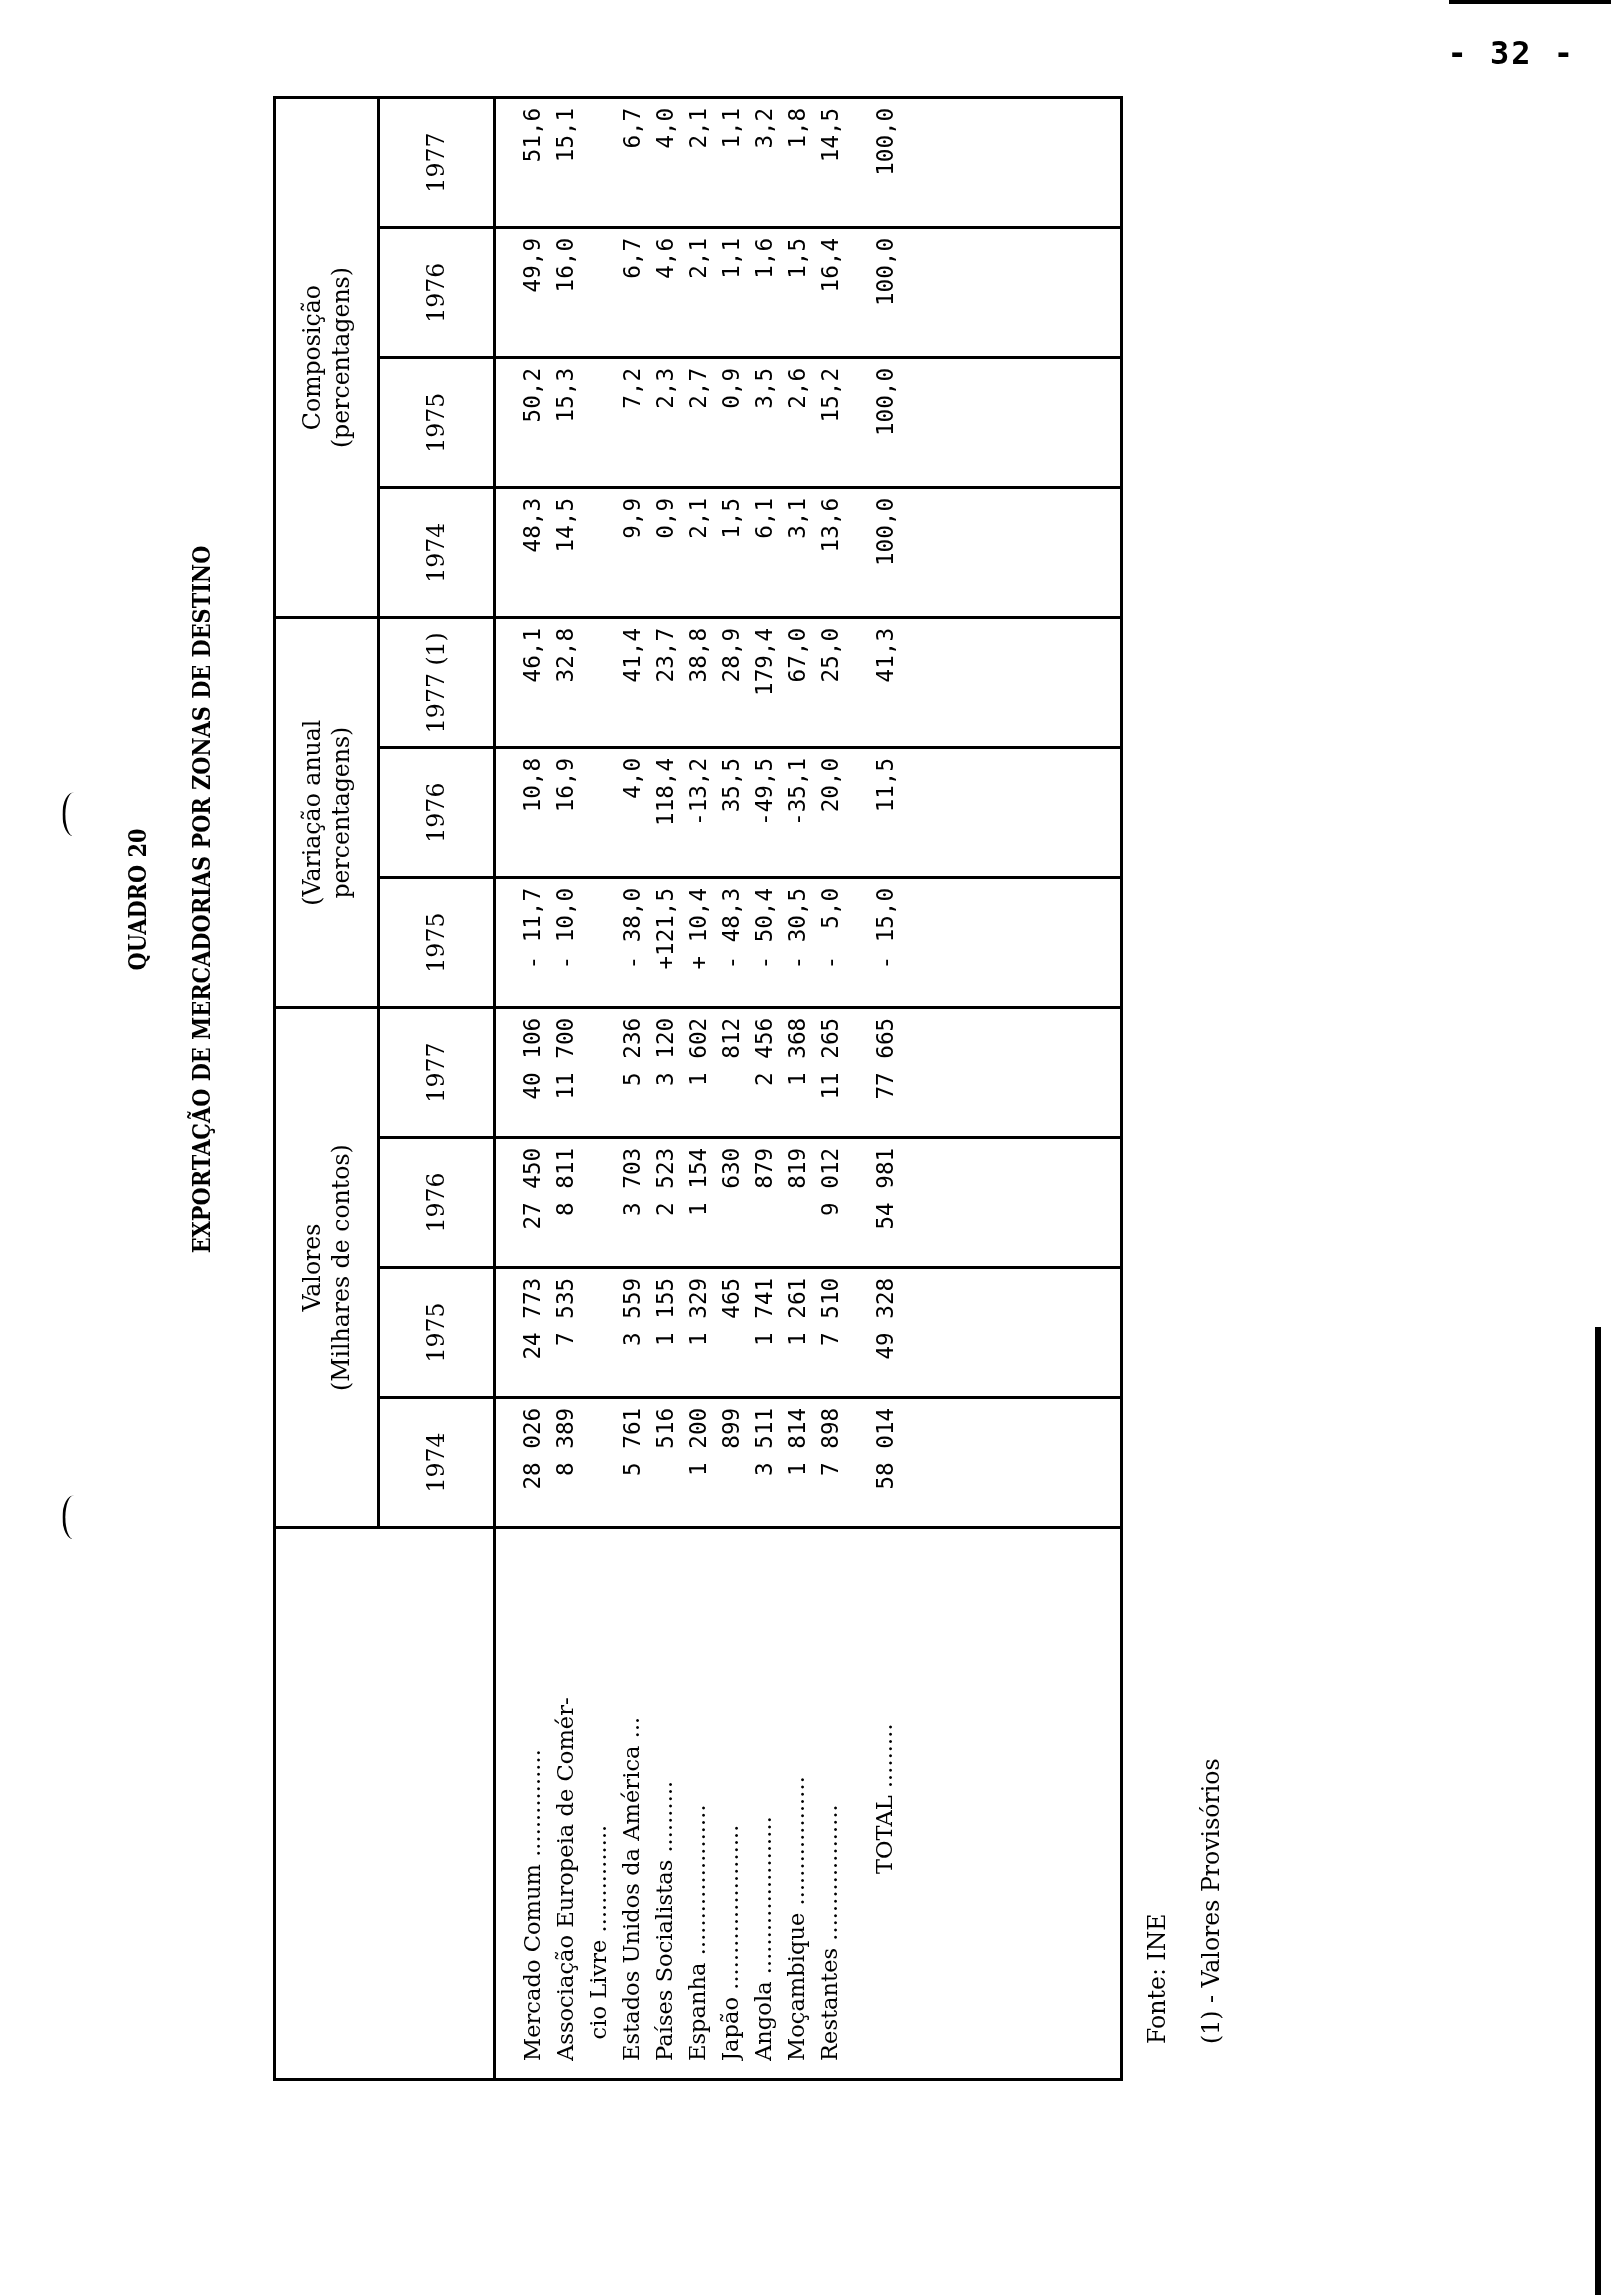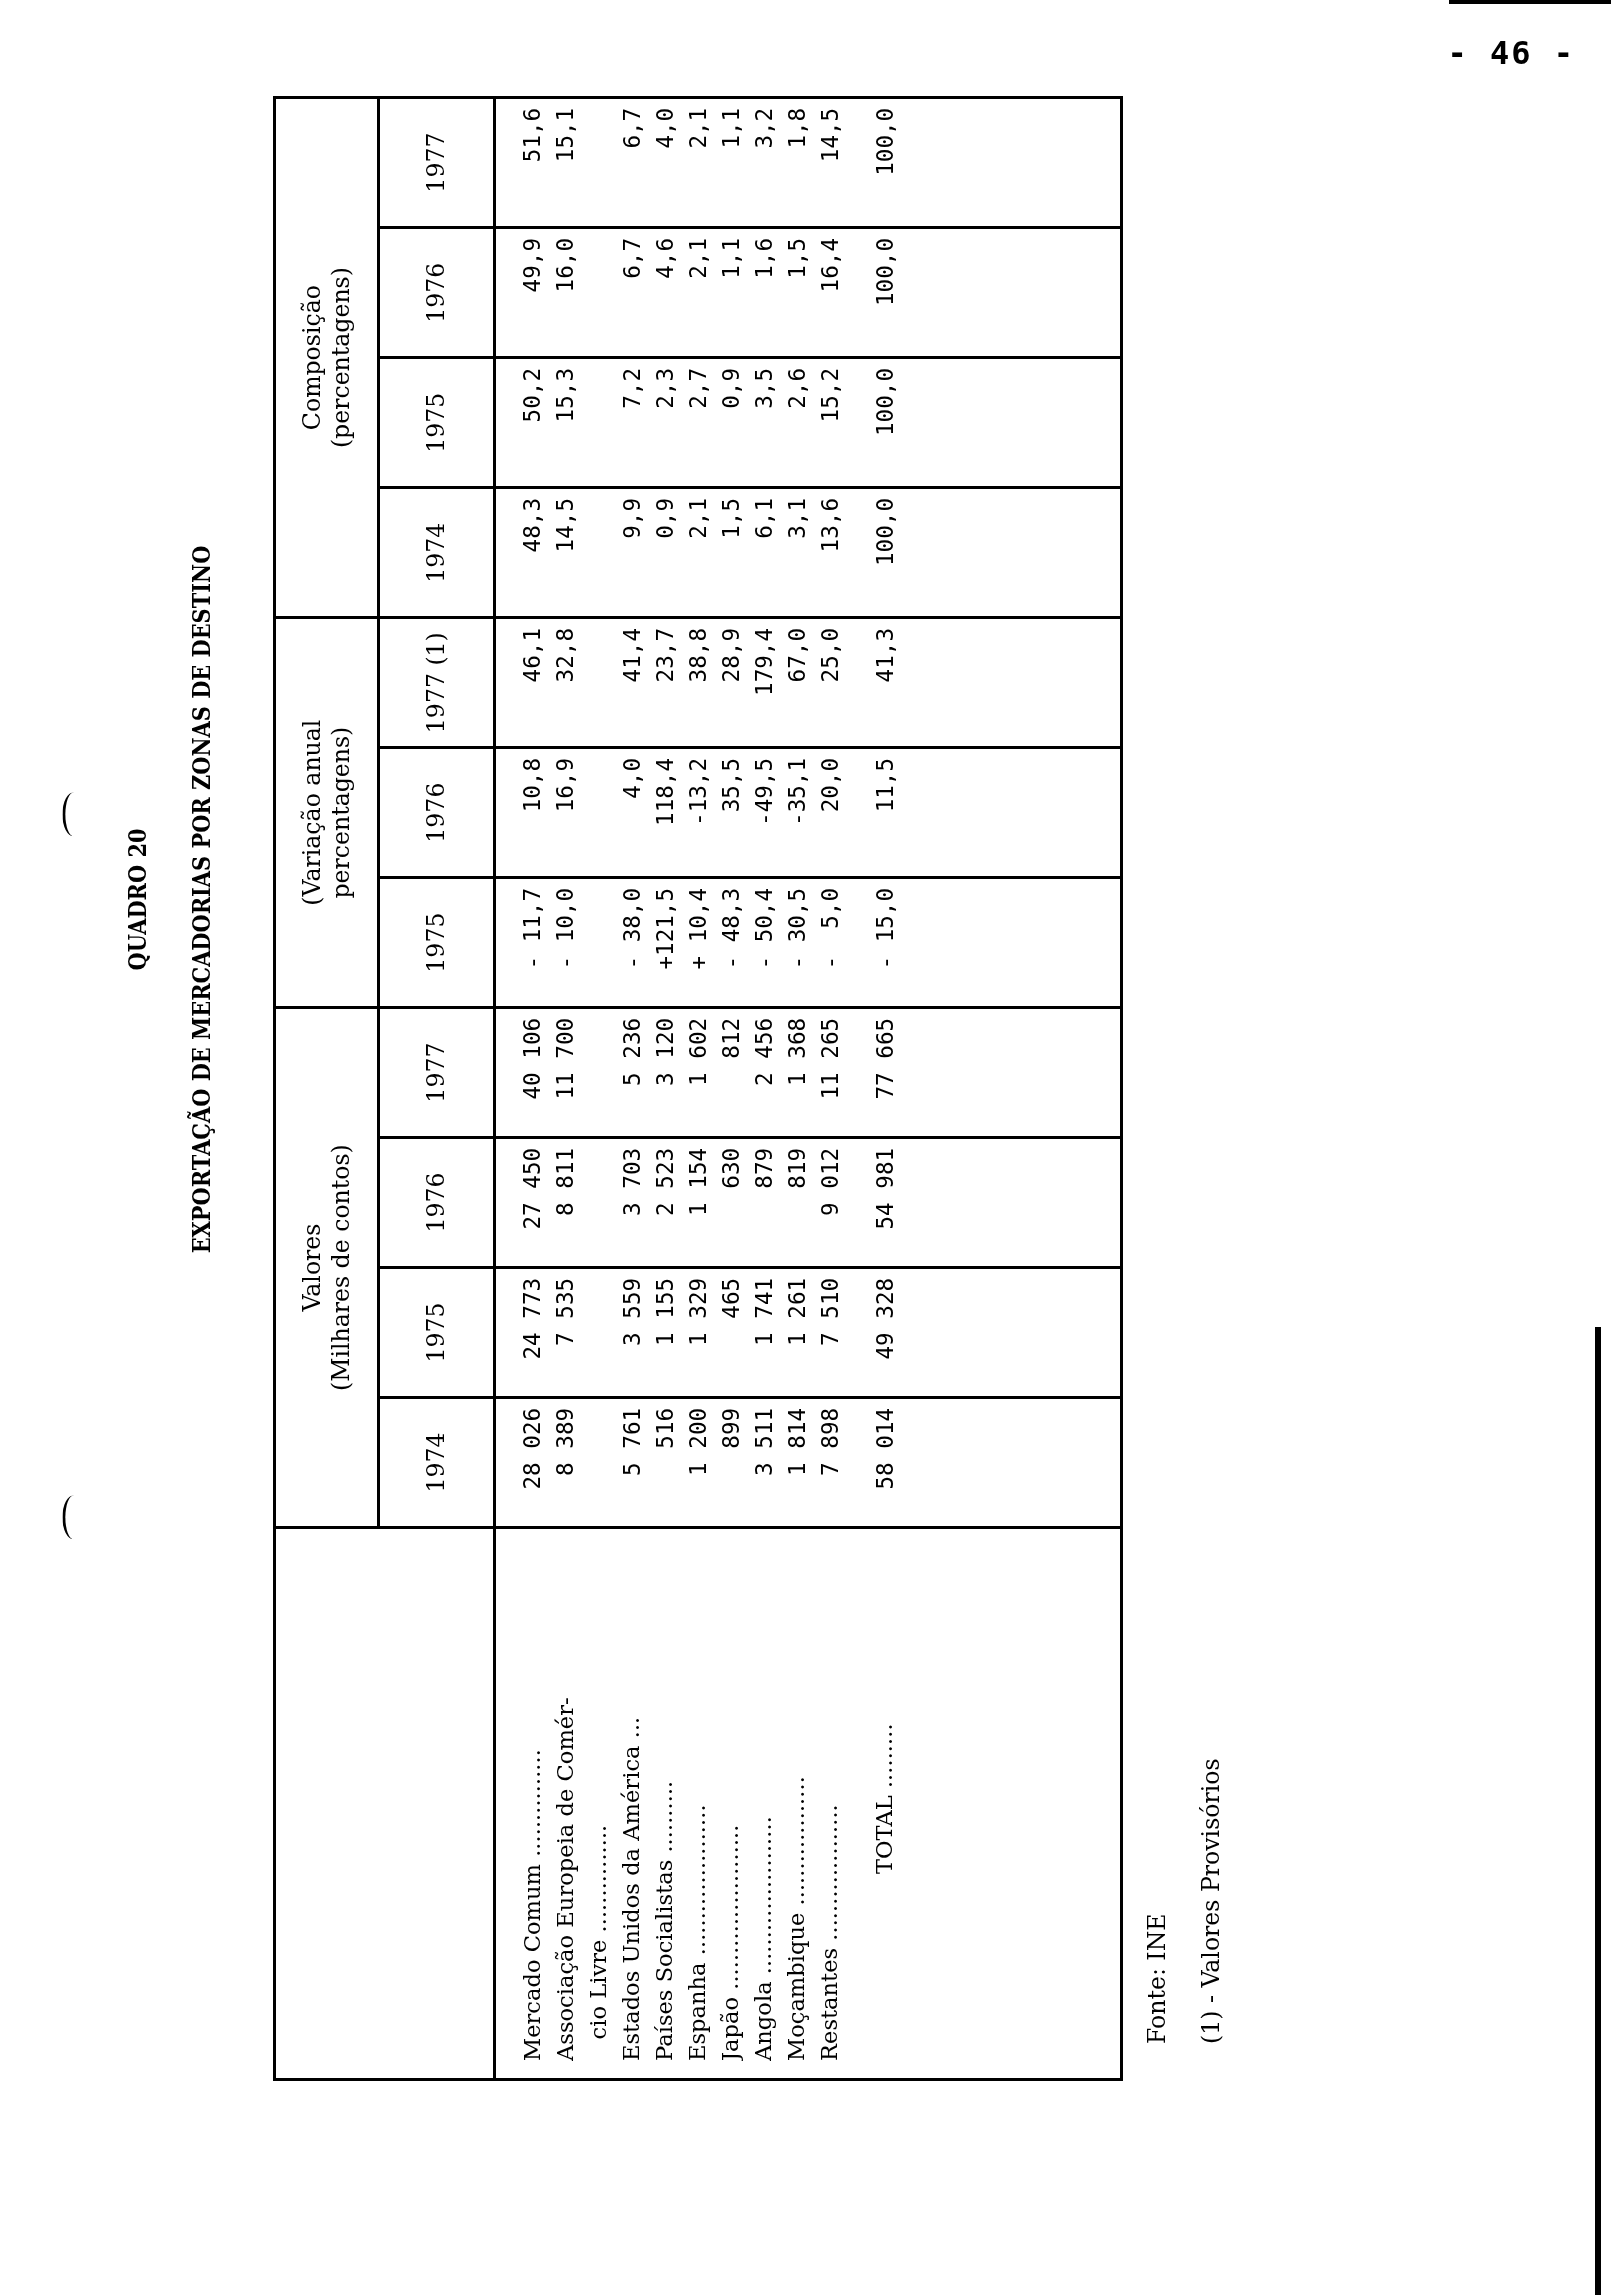--- a/index.html
+++ b/index.html
@@ -42,21 +42,21 @@
   .total-label { padding-left: 187px; }
 
   .footer { left: 1130px; top: 2044px; width: 590px; }
   .footer div { font-family: "DejaVu Serif", "Liberation Serif", serif; font-size: 23.6px; line-height: 54px; }
 </style>
 </head>
 <body>
 
 <div class="top-rule"></div>
 <div class="right-rule"></div>
-<div class="page-number">- 46 -</div>
+<div class="page-number">- 32 -</div>
 
 <div class="paren" style="left:52px; top:803px; transform:rotate(90deg);"></div>
 <div class="paren" style="left:52px; top:1506px; transform:rotate(90deg);"></div>
 
 <div class="rot title-block">
   <div class="quadro">QUADRO 20</div>
   <div class="title">EXPORTAÇÃO DE MERCADORIAS POR ZONAS DE DESTINO</div>
 </div>
 
 <div class="rot table-wrap">

